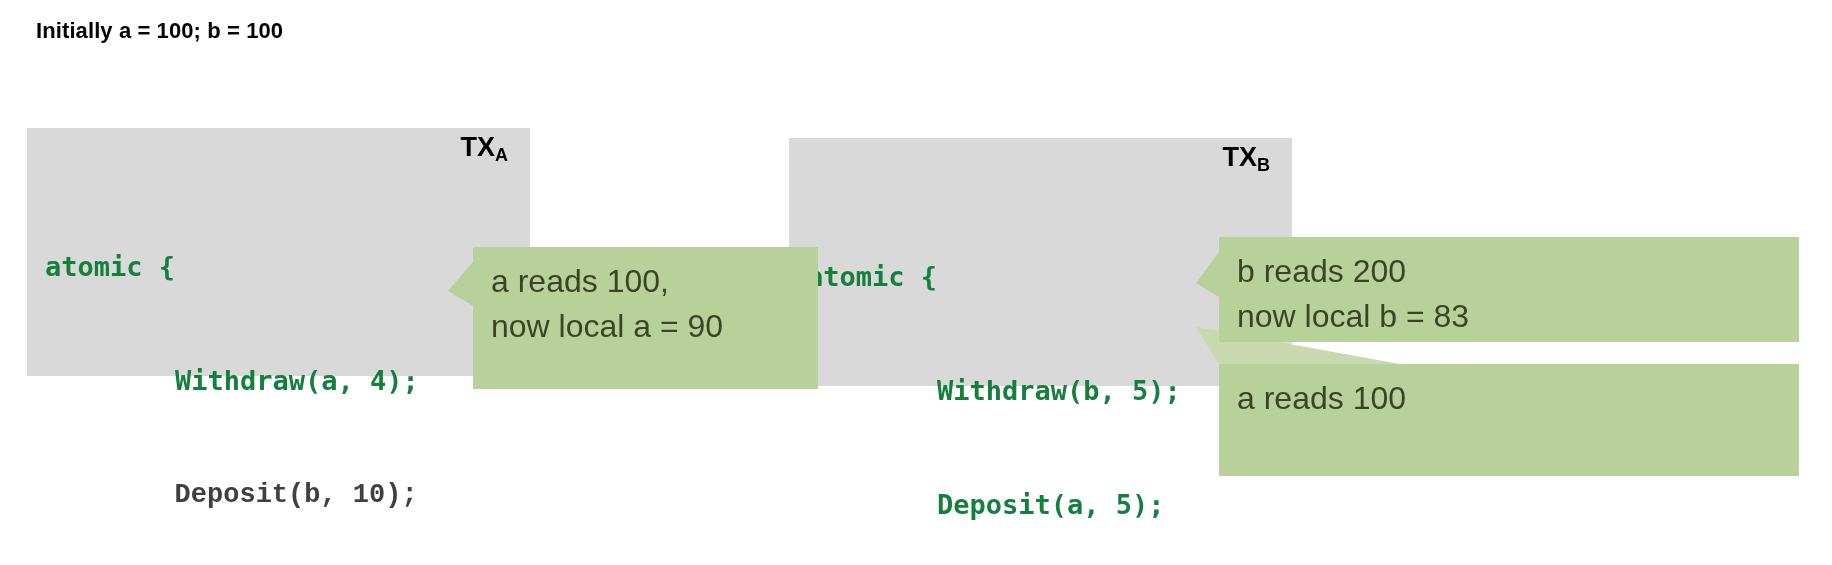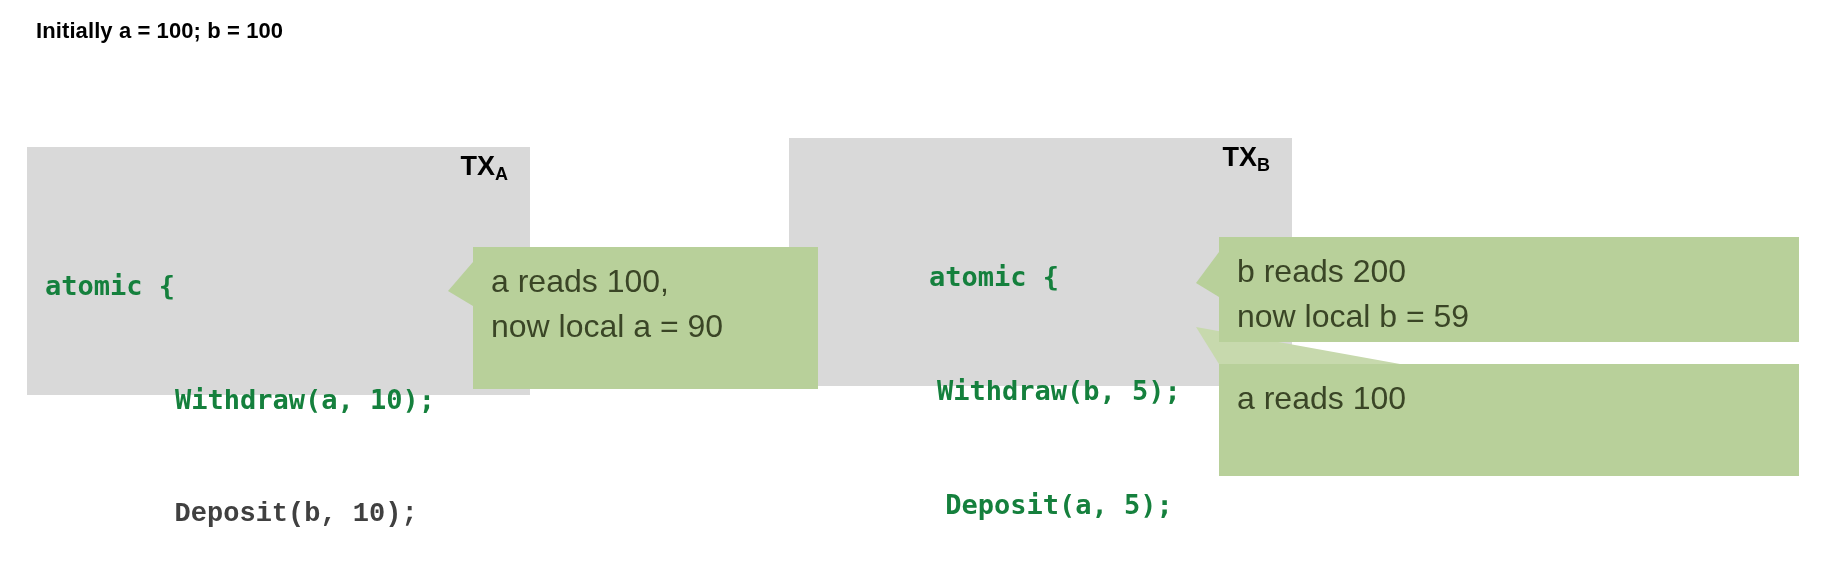--- a/index.html
+++ b/index.html
@@ -30,22 +30,22 @@
     letter-spacing: 0.1px;
     white-space: nowrap;
   }
 
   
   .tx-box {
     position: absolute;
     background: #d9d9d9;
     box-sizing: border-box;
   }
-  #tx-box-a { left: 27px;  top: 147px; width: 503px; height: 248px; }
-  #tx-box-b { left: 789px; top: 138px; width: 503px; height: 248px; text-align: center; }
+  #tx-box-a { left: 27px;  top: 128px; width: 503px; height: 248px; }
+  #tx-box-b { left: 789px; top: 138px; width: 503px; height: 248px; }
 
   .tx-label {
     position: absolute;
     right: 22px;
     top: 6px;
     font-family: "Liberation Sans", sans-serif;
     font-size: 27px;
     font-weight: bold;
     color: #000000;
     white-space: nowrap;
@@ -104,21 +104,21 @@
 <div id="canvas">
 
   <div class="title">Initially a = 100; b = 100</div>
 
   <div class="tx-box" id="tx-box-a">
     <div class="tx-label">
       <span>TX</span><sub>A</sub>
     </div>
     <div class="code-block">
       <span class="code-line c-green">atomic {</span>
-      <span class="code-line c-green">        Withdraw(a, 10);</span>
+      <span class="code-line c-green">        Withdraw(a, 4);</span>
       <span class="code-line c-black">        Deposit(b, 10);</span>
       
     </div>
   </div>
 
   <div class="tx-box" id="tx-box-b">
     <div class="tx-label">
       <span>TX</span><sub>B</sub>
     </div>
     <div class="code-block">
@@ -138,20 +138,20 @@
     <polygon points="1219,364 1400,364 1196,327" fill="#c7d9ad"></polygon>
   </svg>
 
   <div class="callout" id="callout-a">
     <span class="c-line">a reads 100,</span>
     <span class="c-line">now local a = 90</span>
   </div>
 
   <div class="callout" id="callout-b-top">
     <span class="c-line">b reads 200</span>
-    <span class="c-line">now local b = 59</span>
+    <span class="c-line">now local b = 83</span>
   </div>
 
   <div class="callout" id="callout-b-bot">
     <span class="c-line">a reads 100</span>
   </div>
 
 </div>
 
 </body></html>

